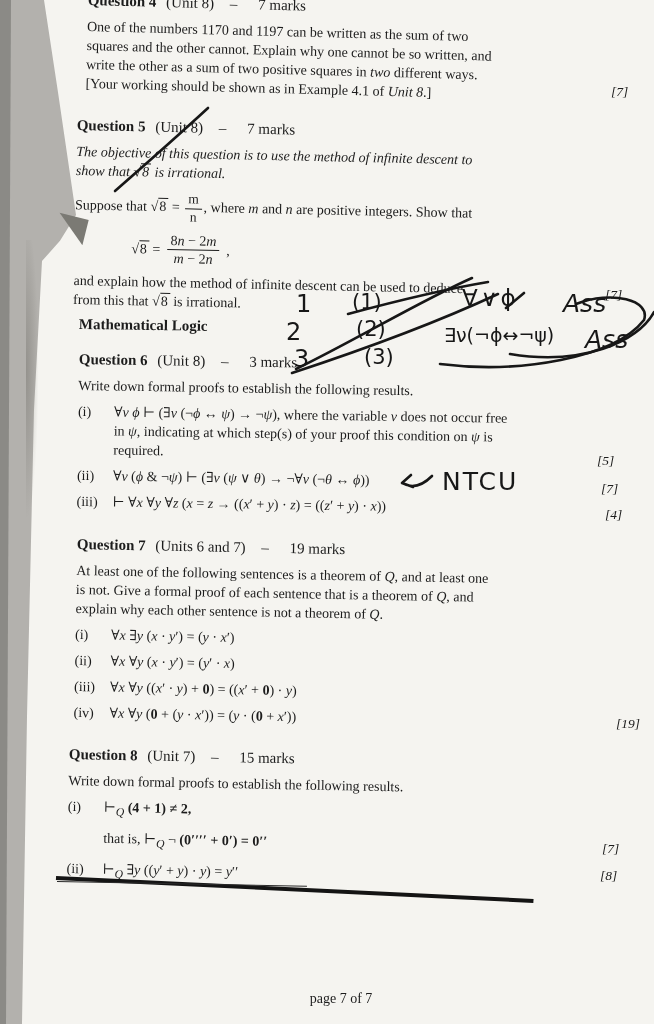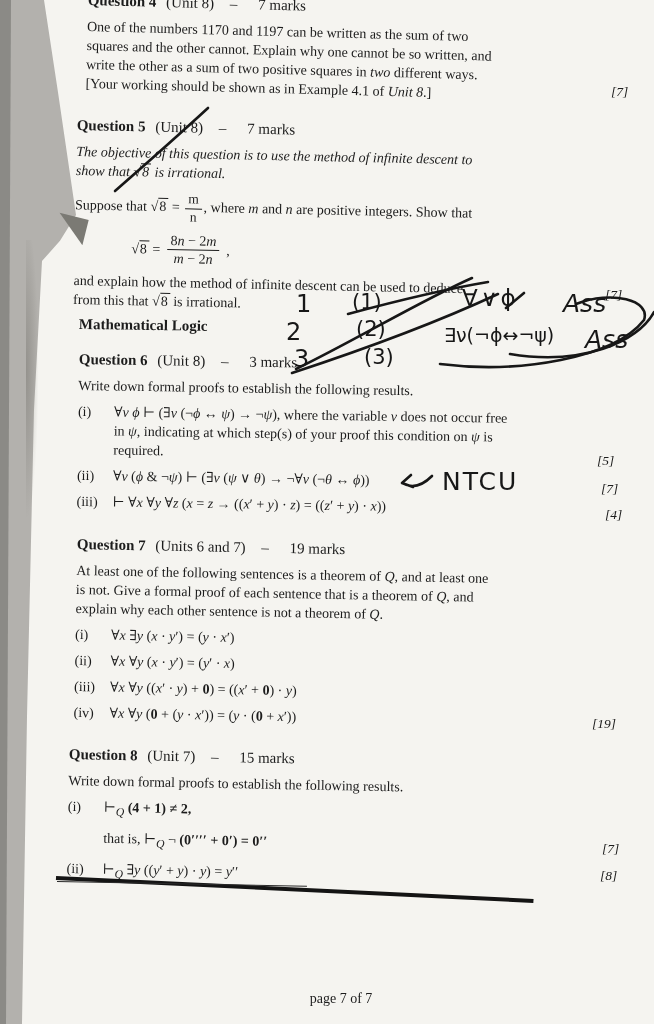--- a/index.html
+++ b/index.html
@@ -180,21 +180,21 @@
       <span class="txt">⊢<sub><i>Q</i></sub> ∃<i>y</i> ((<i>y</i>′ + <i>y</i>) · <i>y</i>) = <i>y</i>′′</span>
     </div>
   </div>
 </div>
 
 <div class="mk" style="left:611px;top:84px;">[7]</div>
 <div class="mk" style="left:605px;top:287px;">[7]</div>
 <div class="mk" style="left:597px;top:453px;">[5]</div>
 <div class="mk" style="left:601px;top:481px;">[7]</div>
 <div class="mk" style="left:605px;top:507px;">[4]</div>
-<div class="mk" style="left:592px;top:716px;">[19]</div>
+<div class="mk" style="left:616px;top:716px;">[19]</div>
 <div class="mk" style="left:602px;top:841px;">[7]</div>
 <div class="mk" style="left:600px;top:868px;">[8]</div>
 
 <div class="rule"></div>
 <div class="rule2"></div>
 
 <div class="footer">page 7 of 7</div>
 
 <svg class="hw" style="left:105px;top:103px;" width="120" height="95" viewBox="0 0 120 95">
   <path d="M103,5 C78,28 42,60 10,88" stroke-width="3"></path>

